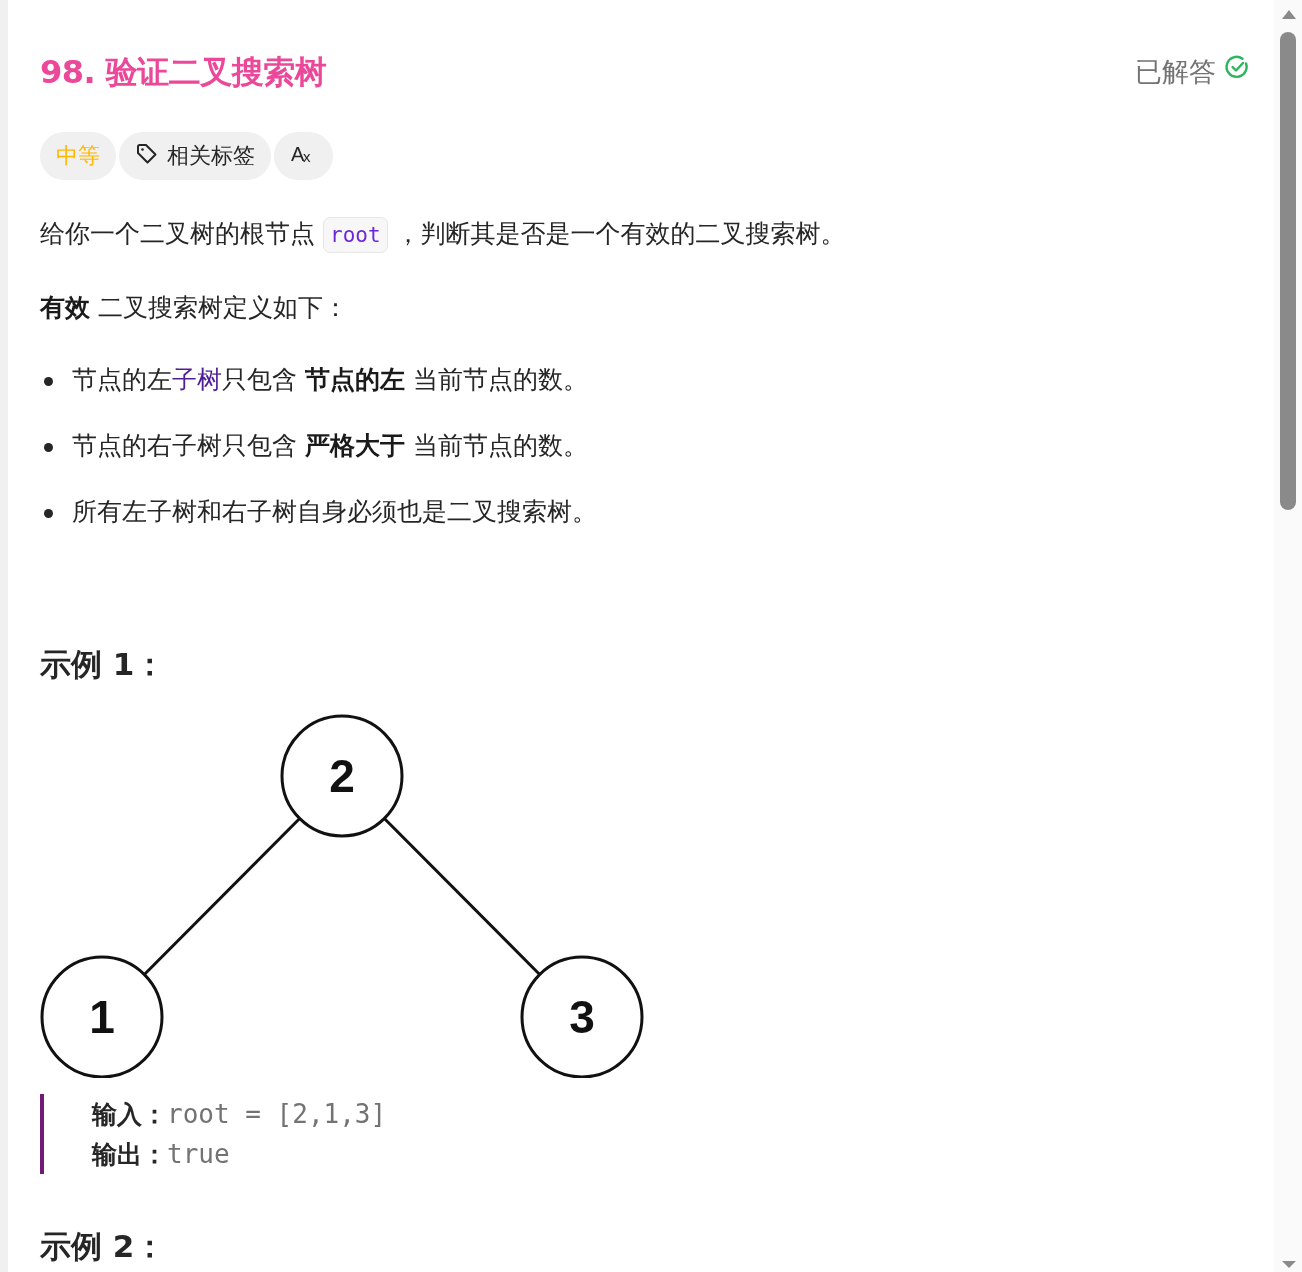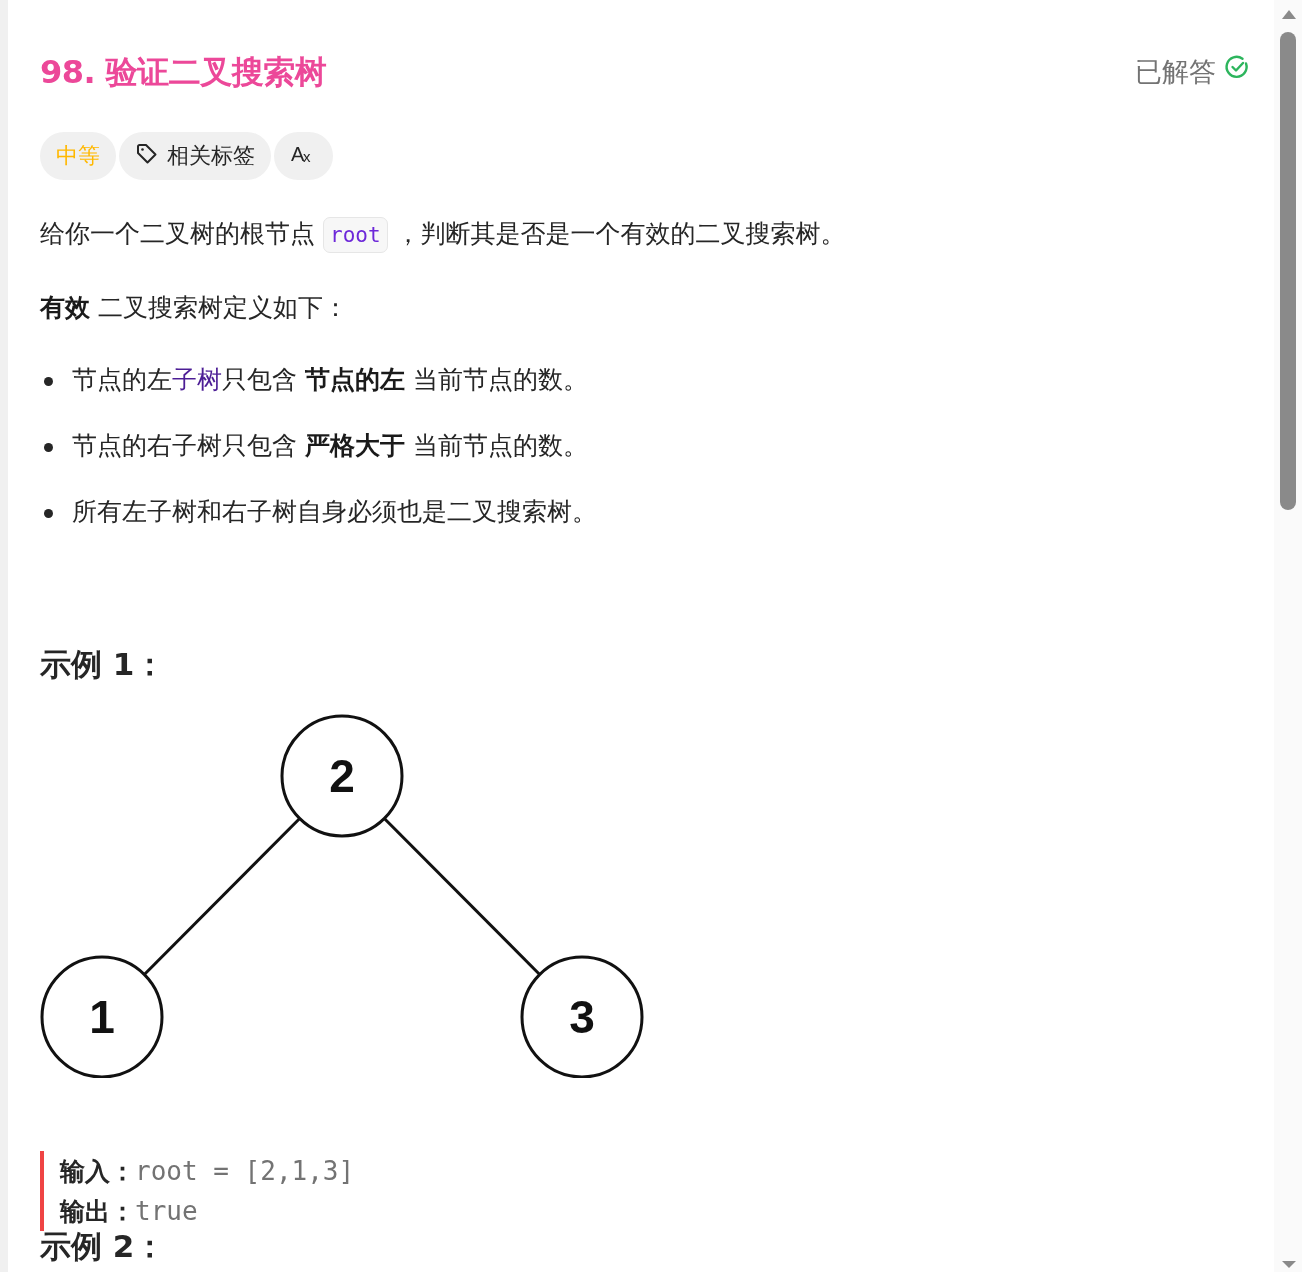--- a/index.html
+++ b/index.html
@@ -70,22 +70,22 @@
     }
     .link { color: #4c1d95; }
     b { font-weight: bold; color: #1a1a1a; }
     .example-title {
       position: absolute; left: 0; font-size: 31px; font-weight: bold; color: #262626;
     }
     .tree {
       position: absolute; left: 0; top: 714px; width: 604px; height: 364px;
     }
     .io-block {
-      position: absolute; left: 0; top: 1151px; width: 600px; height: 80px;
-      border-left: 4px solid #ef4444; padding-left: 16px; box-sizing: border-box;
+      position: absolute; left: 0; top: 1094px; width: 600px; height: 80px;
+      border-left: 4px solid #701a75; padding-left: 48px; box-sizing: border-box;
     }
     .io-line { height: 40px; line-height: 40px; font-size: 25px; white-space: nowrap; }
     .io-label { font-weight: bold; color: #262626; }
     .io-value {
       font-family: "DejaVu Sans Mono", "Liberation Mono", monospace;
       color: #737373; font-size: 26px;
     }
     .scrollbar {
       position: absolute; right: 0; top: 0; width: 28px; height: 1272px; background: #fafafa;
     }

